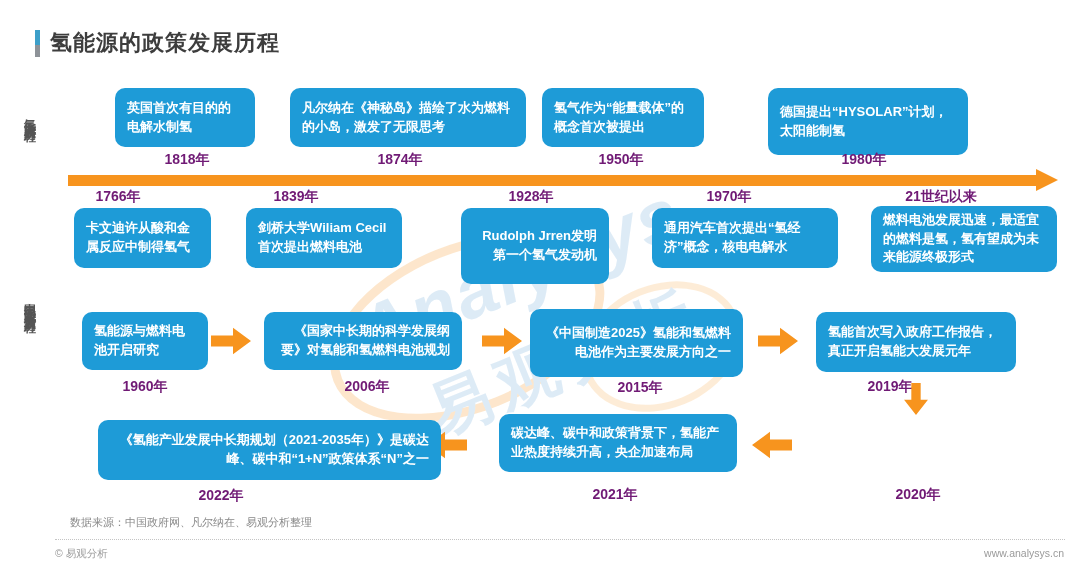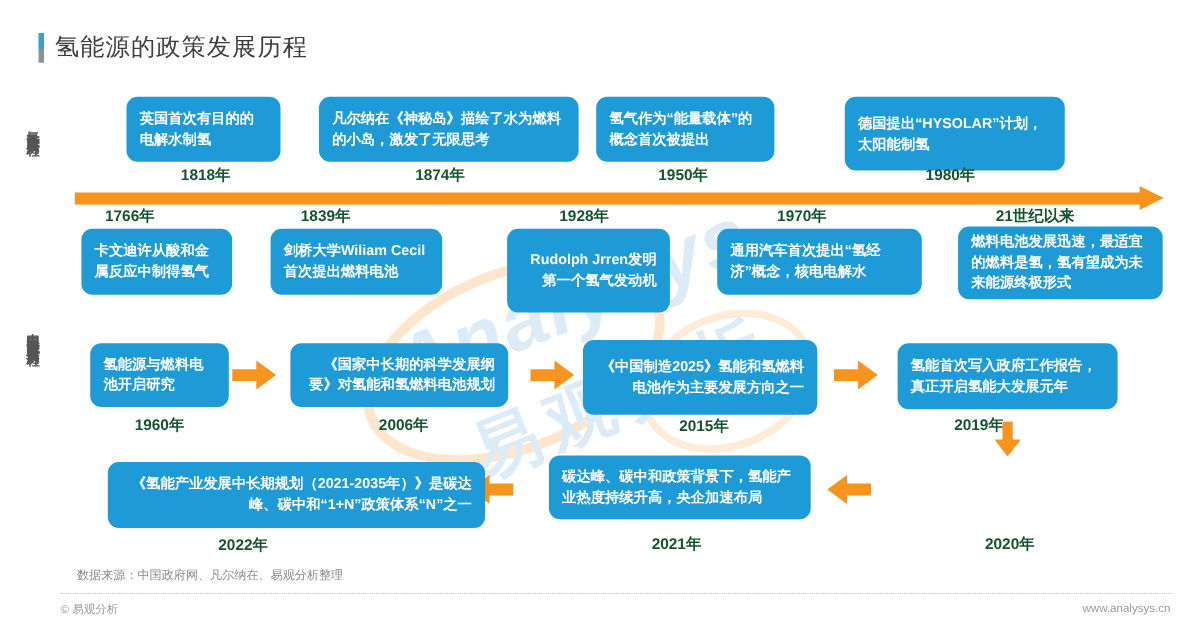--- a/index.html
+++ b/index.html
@@ -15,37 +15,37 @@
   .wm-ring2{position:absolute;left:235px;top:130px;width:150px;height:110px;
     border:7px solid rgba(247,148,30,.35);border-radius:50%;}
   .wm-latin{position:absolute;left:42px;top:28px;font-size:74px;font-style:italic;
     font-weight:700;color:var(--watermark-blue,#BDD8EE);letter-spacing:2px;}
   .wm-cn{position:absolute;left:78px;top:128px;font-size:62px;font-weight:700;
     color:var(--watermark-blue,#BDD8EE);letter-spacing:10px;white-space:nowrap;}
   
   .hdr{position:absolute;left:35px;top:28px;z-index:2;display:flex;align-items:center;}
   .accent-bar{display:inline-block;width:5px;height:27px;margin-right:10px;
     background:linear-gradient(var(--accent-blue,#3C9FC9) 0 55%,#8d9298 55% 100%);}
-  .hdr h1{margin:0;font-size:22px;font-weight:400;color:#3d3d3d;letter-spacing:1px;}
+  .hdr h1{margin:0;font-size:22px;font-weight:700;color:#3d3d3d;letter-spacing:1px;}
   
   .vlabel{position:absolute;left:21px;writing-mode:vertical-rl;text-orientation:upright;
     font-size:12px;font-weight:700;color:#555;letter-spacing:2px;z-index:2;}
   
   .tl-bar{position:absolute;left:68px;top:175px;width:970px;height:11px;
     background:var(--arrow-orange,#F7941E);z-index:1;}
   .tl-head{position:absolute;left:1036px;top:169px;width:0;height:0;z-index:1;
     border-left:22px solid var(--arrow-orange,#F7941E);
     border-top:11px solid transparent;border-bottom:11px solid transparent;}
   
   .ebox{position:absolute;z-index:1;box-sizing:border-box;display:flex;align-items:center;
     background:var(--box-blue,#1E9BD7);color:#fff;border-radius:10px;
     padding:6px 12px;font-size:13px;font-weight:700;line-height:1.45;text-align:left;}
   .ebox.c{text-align:right;justify-content:center;}
   .year{position:absolute;z-index:1;transform:translateX(-50%);white-space:nowrap;
-    font-size:14px;font-weight:700;color:#14532d;}
+    font-size:14px;font-weight:700;color:#701a75;}
   
   .arrow-r,.arrow-l,.arrow-d{position:absolute;z-index:1;background:var(--arrow-orange,#F7941E);}
   .arrow-r{width:40px;height:30px;
     clip-path:polygon(0 32%,55% 32%,55% 6%,100% 50%,55% 94%,55% 68%,0 68%);}
   .arrow-l{width:40px;height:30px;
     clip-path:polygon(100% 32%,45% 32%,45% 6%,0 50%,45% 94%,45% 68%,100% 68%);}
   .arrow-d{width:26px;height:32px;
     clip-path:polygon(32% 0,68% 0,68% 52%,96% 52%,50% 100%,4% 52%,32% 52%);}
   
   .src{position:absolute;left:70px;top:515px;font-size:11px;color:#8a8a8a;z-index:1;}

